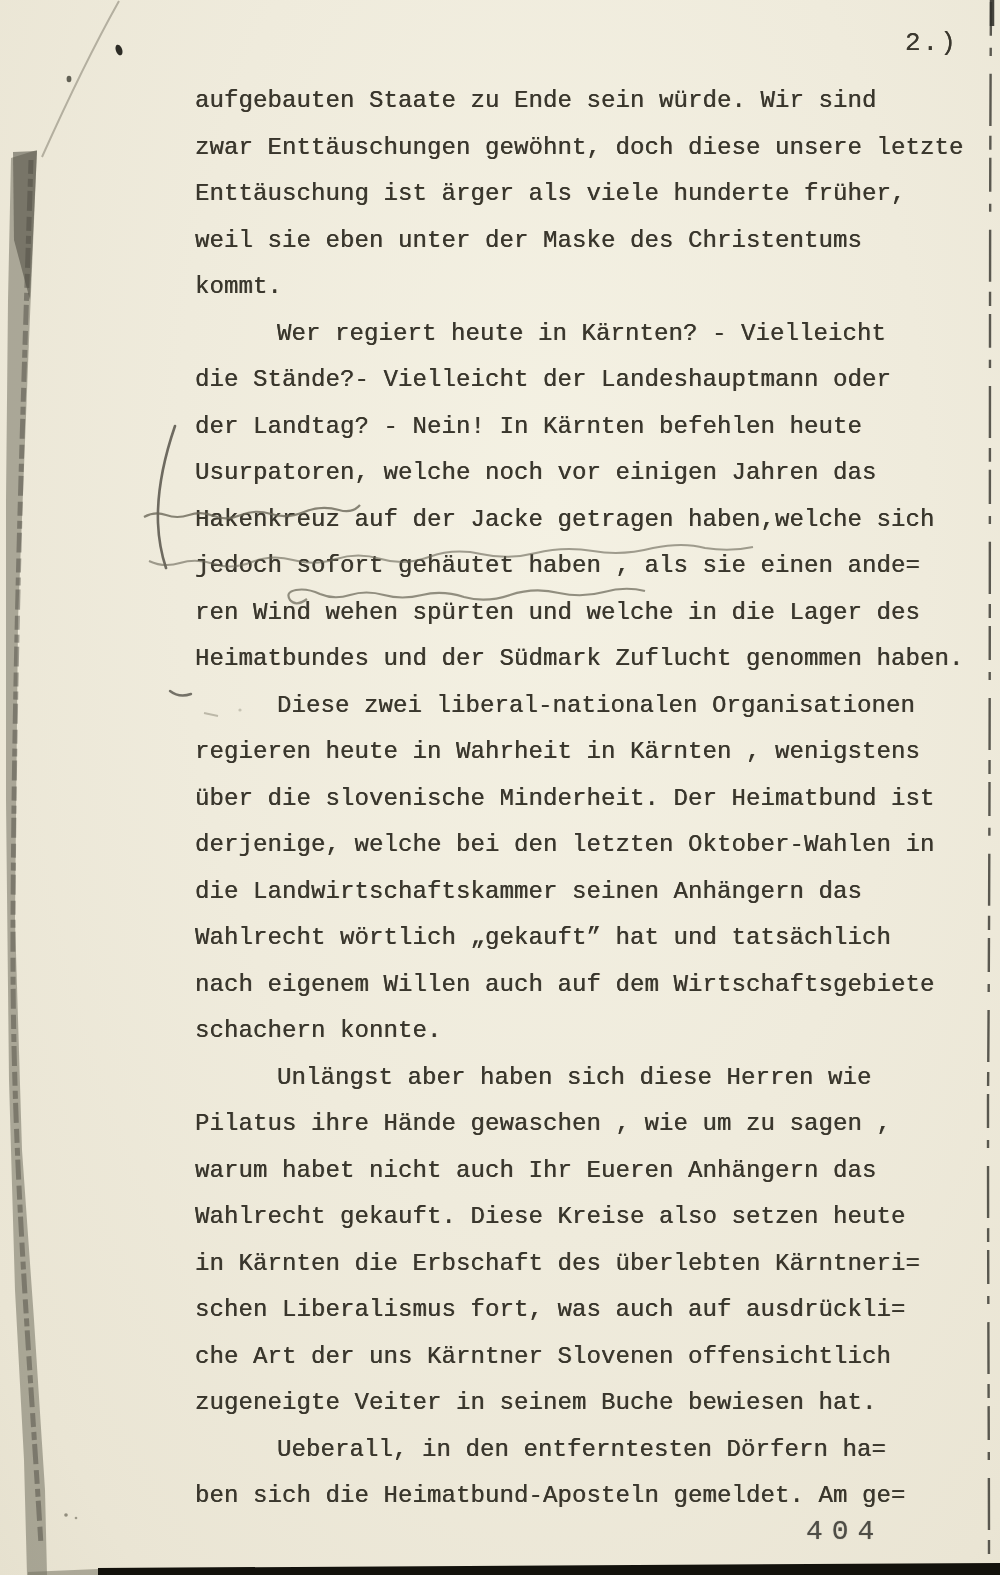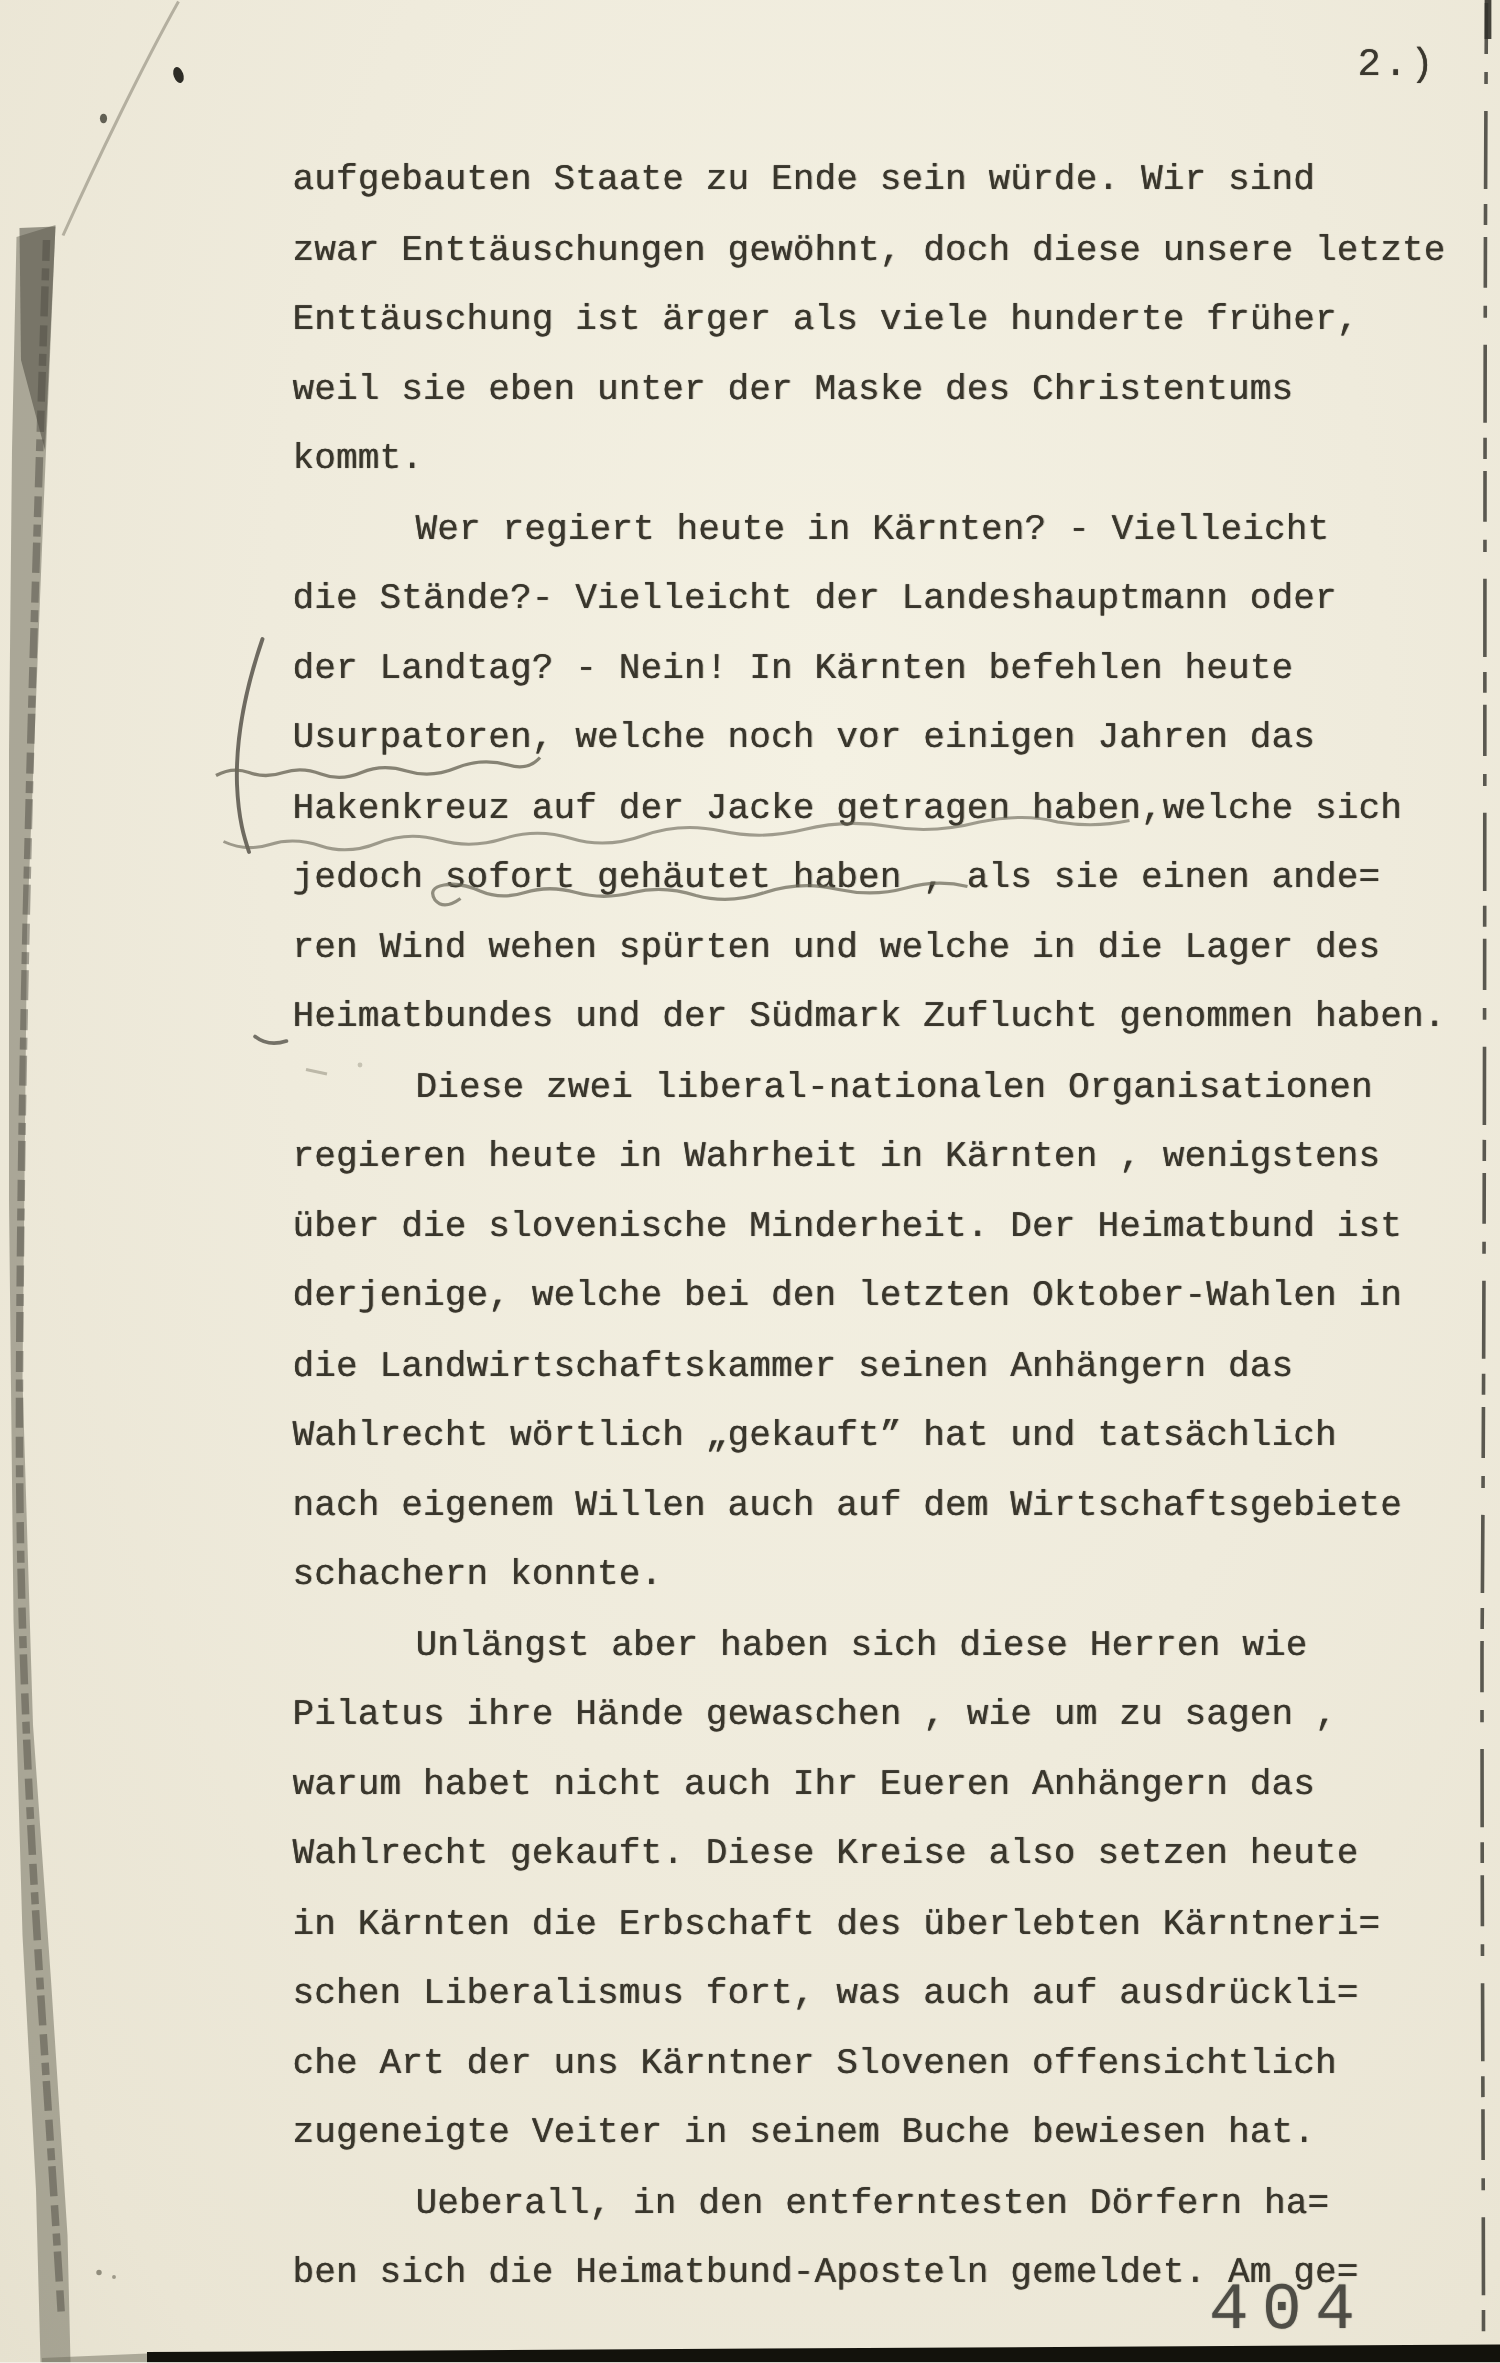--- a/index.html
+++ b/index.html
@@ -9,30 +9,30 @@
       radial-gradient(ellipse at 55% 32%, #f4f1e3 0%, #efebdc 48%, #eae5d4 88%, #e6e1cf 100%);
     font-family:"Liberation Mono", monospace;
   }
   .page{position:absolute;inset:0;}
   .page-label{
     position:absolute;left:905px;top:28px;
     font-size:26px;color:#3b382f;letter-spacing:2px;
     text-shadow:0 0 0.6px rgba(50,47,38,.8);
   }
   .textblock{
-    position:absolute;left:195px;top:98px;width:790px;
+    position:absolute;left:195px;top:78px;width:790px;
     font-size:24px;line-height:46.5px;letter-spacing:0.1px;
     color:#39362c;white-space:pre;
     text-shadow:0 0 0.5px rgba(48,45,36,.85), 0.7px 0.2px 0 rgba(48,45,36,.22);
   }
   .textblock .line{height:46.5px;}
   .textblock .line.indent{padding-left:82px;}
   .stamp{
     position:absolute;left:806px;top:1516px;
-    font-size:44px;color:#3e3d37;letter-spacing:9px;
+    font-size:28px;color:#3e3d37;letter-spacing:9px;
     opacity:.9;text-shadow:0 0 1px rgba(55,54,48,.6);
   }
   svg.artifacts{position:absolute;inset:0;pointer-events:none;}
 </style>
 </head>
 <body>
 
 <div class="page">
 
   <div class="page-label">2.)</div>

